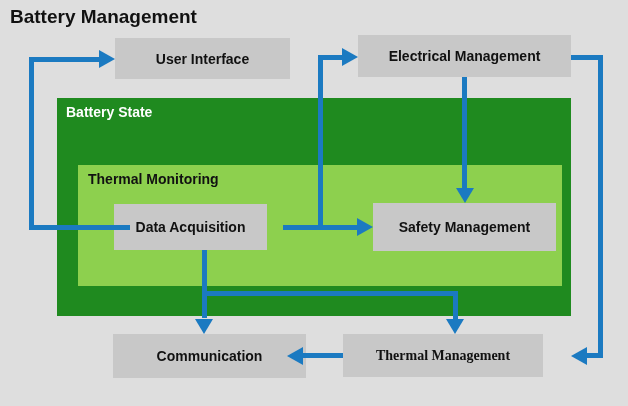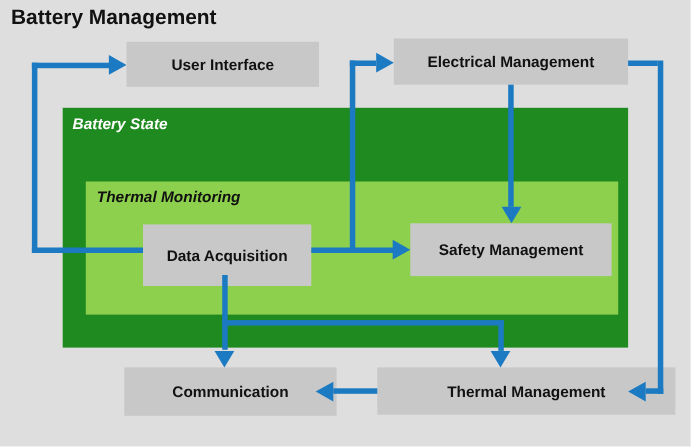--- a/index.html
+++ b/index.html
@@ -15,37 +15,37 @@
     position:relative;width:628px;height:406px;overflow:hidden;
     background:var(--bg);
     font-family:"Liberation Sans","DejaVu Sans",sans-serif;
   }
   .title{
     position:absolute;left:10px;top:6px;
     font-size:19px;font-weight:bold;color:var(--ink);z-index:2;
   }
   .container{position:absolute;z-index:1;}
   .container .clabel{
-    position:absolute;font-size:14px;font-weight:bold;font-style:italic;
+    position:absolute;font-size:14px;font-weight:bold;
   }
   .dark{left:57px;top:98px;width:514px;height:218px;background:var(--dgreen);}
   .dark .clabel{left:9px;top:6px;color:#ffffff;}
   .light{left:78px;top:165px;width:484px;height:121px;background:var(--lgreen);}
   .light .clabel{left:10px;top:6px;color:var(--ink);}
   .node{
     position:absolute;z-index:2;background:var(--boxgray);
     display:flex;align-items:center;justify-content:center;
     font-size:14px;font-weight:bold;color:var(--ink);text-align:right;
   }
   .n-ui{left:115px;top:38px;width:175px;height:41px;}
   .n-em{left:358px;top:35px;width:213px;height:42px;}
-  .n-da{left:130px;top:204px;width:153px;height:56px;}
+  .n-da{left:114px;top:204px;width:153px;height:46px;}
   .n-sm{left:373px;top:203px;width:183px;height:48px;}
   .n-co{left:113px;top:334px;width:193px;height:44px;}
-  .n-tm{left:343px;top:334px;width:271px;height:43px;}
+  .n-tm{left:343px;top:334px;width:200px;height:43px;font-family:Liberation Serif, serif;}
   .seg{position:absolute;background:var(--blue);z-index:3;}
   .ah{position:absolute;width:0;height:0;z-index:3;}
   .ah-right{border-top:9px solid transparent;border-bottom:9px solid transparent;border-left:16px solid var(--blue);}
   .ah-left{border-top:9px solid transparent;border-bottom:9px solid transparent;border-right:16px solid var(--blue);}
   .ah-down{border-left:9px solid transparent;border-right:9px solid transparent;border-top:15px solid var(--blue);}
 </style>
 </head>
 <body>
 
 <div class="stage">

